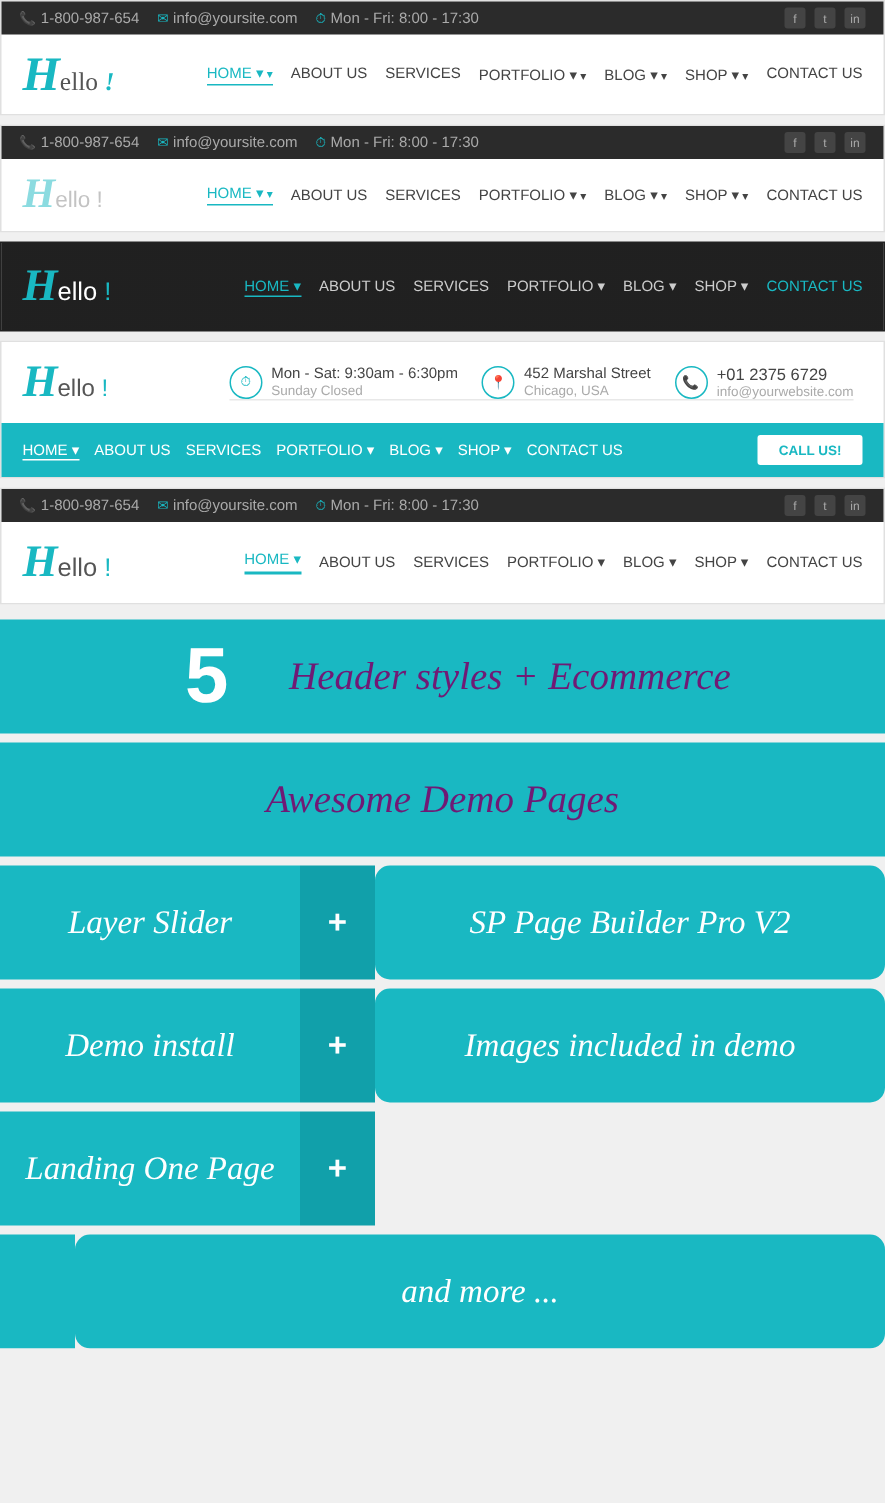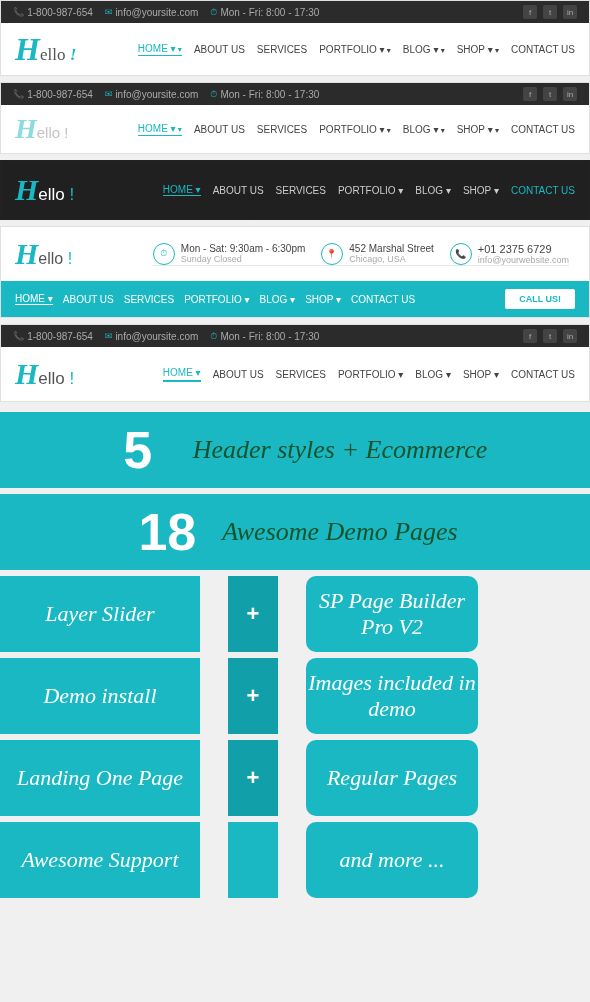--- a/index.html
+++ b/index.html
@@ -152,33 +152,32 @@
       font-size: 52px;
       font-weight: 900;
       color: #fff;
       font-family: Arial Black, Arial, sans-serif;
       margin-right: 20px;
       min-width: 70px;
       text-align: center;
     }
     .feature-text {
       font-size: 26px;
-      color: #14532d;
+      color: #701a75;
       font-family: 'Brush Script MT', cursive, Georgia, serif;
       font-style: italic;
       text-align: center;
     }
 
     
     .feature-row-split {
       display: flex;
-      width: 478px;
+      width: 590px;
       height: 76px;
       margin-bottom: 0;
-      gap: 28px;
     }
     .split-left {
       background: #19b8c2;
       flex: 0 0 200px;
       display: flex;
       align-items: center;
       justify-content: center;
     }
     .split-center {
       background: #11a0aa;
@@ -412,21 +411,20 @@
 </div>
 
 <div class="feature-rows-container">
 
   <div class="feature-row-full teal" style="margin-bottom:6px;">
     <span class="feature-number">5</span>
     <span class="feature-text">Header styles + Ecommerce</span>
   </div>
 
   <div class="feature-row-full teal" style="margin-bottom:6px;">
-    <span class="feature-number">18</span>
     <span class="feature-text">Awesome Demo Pages</span>
   </div>
 
   <div class="feature-row-split" style="margin-bottom:6px;">
     <div class="split-left">
       <span class="split-text">Layer Slider</span>
     </div>
     <div class="split-center">
       <span class="split-plus">+</span>
     </div>
@@ -447,29 +445,23 @@
     </div>
   </div>
 
   <div class="feature-row-split" style="margin-bottom:6px;">
     <div class="split-left">
       <span class="split-text">Landing One Page</span>
     </div>
     <div class="split-center">
       <span class="split-plus">+</span>
     </div>
-    <div class="split-right">
-      <span class="split-text">Regular Pages</span>
-    </div>
   </div>
 
   <div class="feature-row-split">
-    <div class="split-left">
-      <span class="split-text">Awesome Support</span>
-    </div>
     <div class="split-center" style="background:#19b8c2;">
     </div>
     <div class="split-right">
       <span class="split-text">and more ...</span>
     </div>
   </div>
 
 </div>
 
 </body></html>

